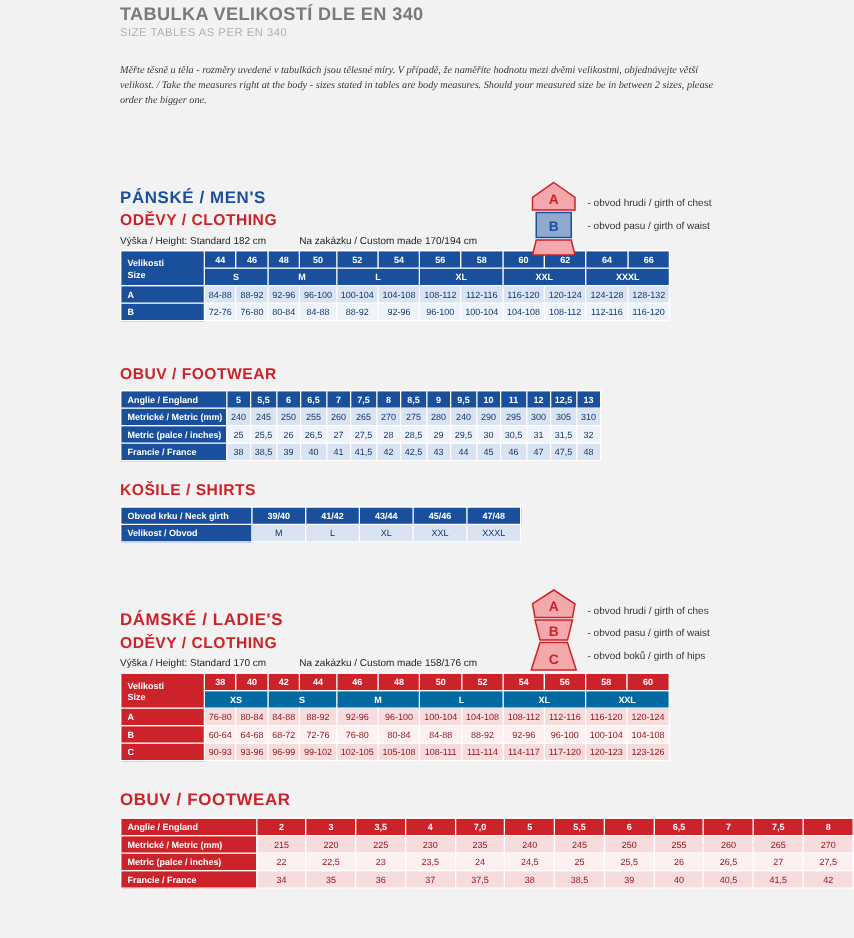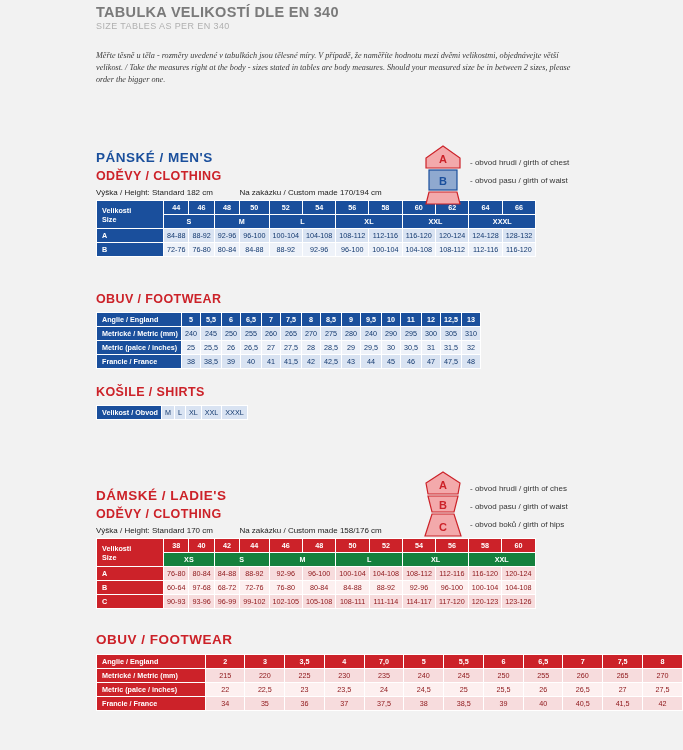--- a/index.html
+++ b/index.html
@@ -46,21 +46,21 @@
   }
   .blue table td{background:#d9e3f2;color:#12386e;}
   .blue table td.hdr{background:#1a4f9c;color:#ffffff;font-weight:bold;}
   .blue table td.lbl{background:#1a4f9c;color:#ffffff;font-weight:bold;text-align:left;padding-left:5px;}
   .blue table td.sz{background:#1a4f9c;color:#ffffff;font-weight:bold;}
   .blue table td.alt{background:#eef2f9;}
 
   .red table td{background:#f7dcdd;color:#8c1417;}
   .red table td.hdr{background:#cc2229;color:#ffffff;font-weight:bold;}
   .red table td.lbl{background:#cc2229;color:#ffffff;font-weight:bold;text-align:left;padding-left:5px;}
-  .red table td.sz{background:#15803d;color:#ffffff;font-weight:bold;}
+  .red table td.sz{background:#0369a1;color:#ffffff;font-weight:bold;}
   .red table td.alt{background:#fdf0f0;}
 
   .first-col{width:58px;text-align:left !important;padding-left:5px !important;}
 
   .legend{position:absolute;font-size:8px;color:#333;}
   .legend .row{margin-bottom:9px;white-space:nowrap;}
   .fig{position:absolute;}
   .fig svg{display:block;}
 </style>
 </head>
@@ -237,20 +237,28 @@
         <td>48</td>
       </tr>
     </tbody>
       </table>
   </div>
 
   <div class="section blue" style="left:96px;top:385px;">
     <div class="sec-sub" style="margin-top:0">KOŠILE / SHIRTS</div>
     <table style="margin-top:6px;">
       <tbody>
+          <tr>
+        <td class="lbl" style="width:96px;text-align:left;">Obvod krku / Neck girth</td>
+        <td class="hdr" style="width:36px;">39/40</td>
+        <td class="hdr" style="width:36px;">41/42</td>
+        <td class="hdr" style="width:36px;">43/44</td>
+        <td class="hdr" style="width:36px;">45/46</td>
+        <td class="hdr" style="width:36px;">47/48</td>
+      </tr>
       <tr>
         <td class="lbl" style="text-align:left;">Velikost / Obvod</td>
         <td>M</td>
         <td>L</td>
         <td>XL</td>
         <td>XXL</td>
         <td>XXXL</td>
       </tr>
     </tbody>
       </table>
@@ -304,21 +312,21 @@
         <td>100-104</td>
         <td>104-108</td>
         <td>108-112</td>
         <td>112-116</td>
         <td>116-120</td>
         <td>120-124</td>
       </tr>
       <tr>
         <td class="lbl first-col">B</td>
         <td class="alt">60-64</td>
-        <td class="alt">97-68</td>
+        <td class="alt">64-68</td>
         <td class="alt">68-72</td>
         <td class="alt">72-76</td>
         <td class="alt">76-80</td>
         <td class="alt">80-84</td>
         <td class="alt">84-88</td>
         <td class="alt">88-92</td>
         <td class="alt">92-96</td>
         <td class="alt">96-100</td>
         <td class="alt">100-104</td>
         <td class="alt">104-108</td>

